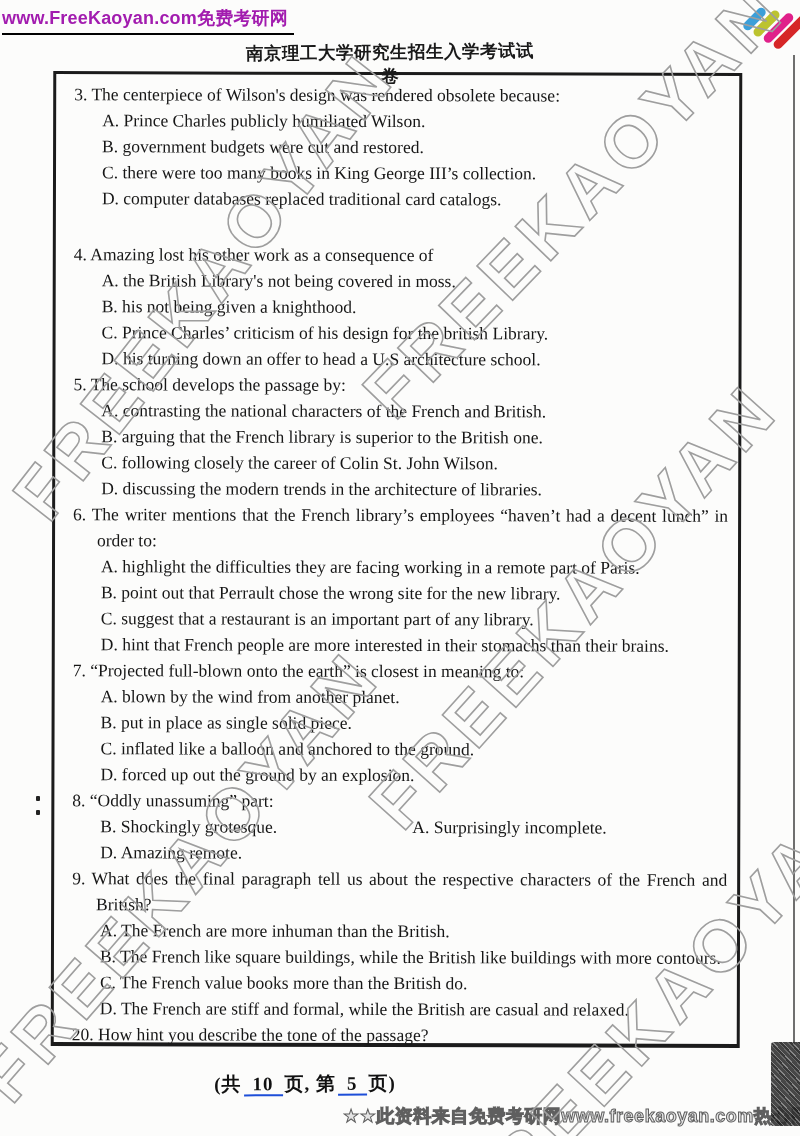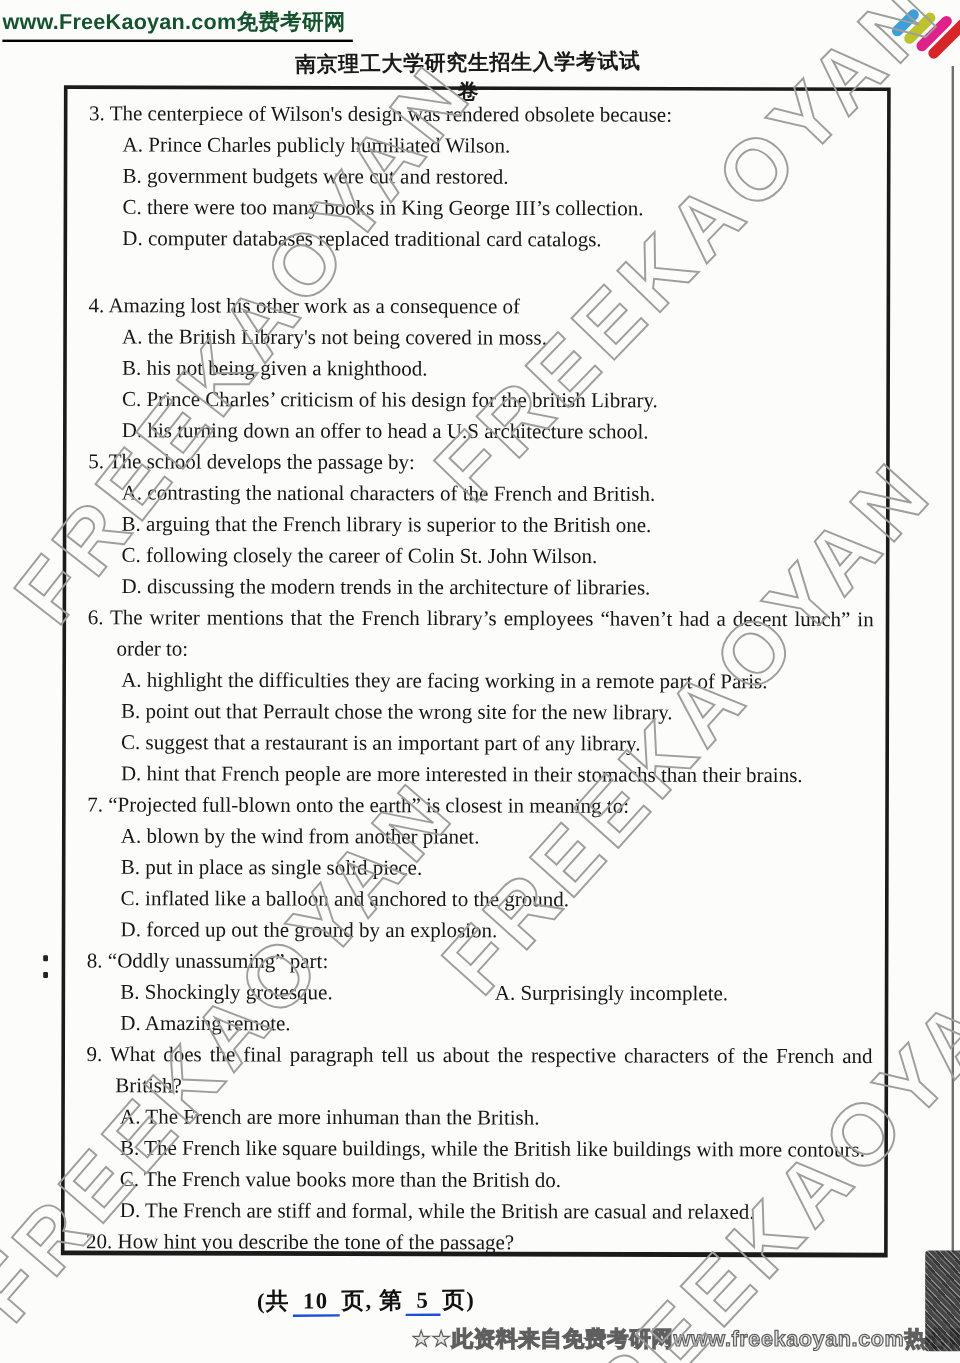--- a/index.html
+++ b/index.html
@@ -9,21 +9,21 @@
     width: 800px; height: 1136px;
     background: #fcfcfb;
     overflow: hidden;
     font-family: "Liberation Serif", "DejaVu Serif", serif;
     color: #161616;
   }
   
   .site-link {
     position: absolute; left: 2px; top: 6px;
     font-family: "Liberation Sans", "DejaVu Sans", sans-serif;
-    font-weight: bold; font-size: 18px; color:#14532d;
+    font-weight: bold; font-size: 18px; color:#a21caf;
     border-bottom: 2.5px solid #000; padding: 0 6px 3px 0;
     letter-spacing: .2px;
   }
   .exam-title {
     position: absolute; left: 240px; top: 40px; width: 300px;
     font-size: 17.5px; font-weight: bold; letter-spacing: .5px;
     color:#1a1a1a; text-align: center;
     transform: rotate(-.6deg);
   }
   

